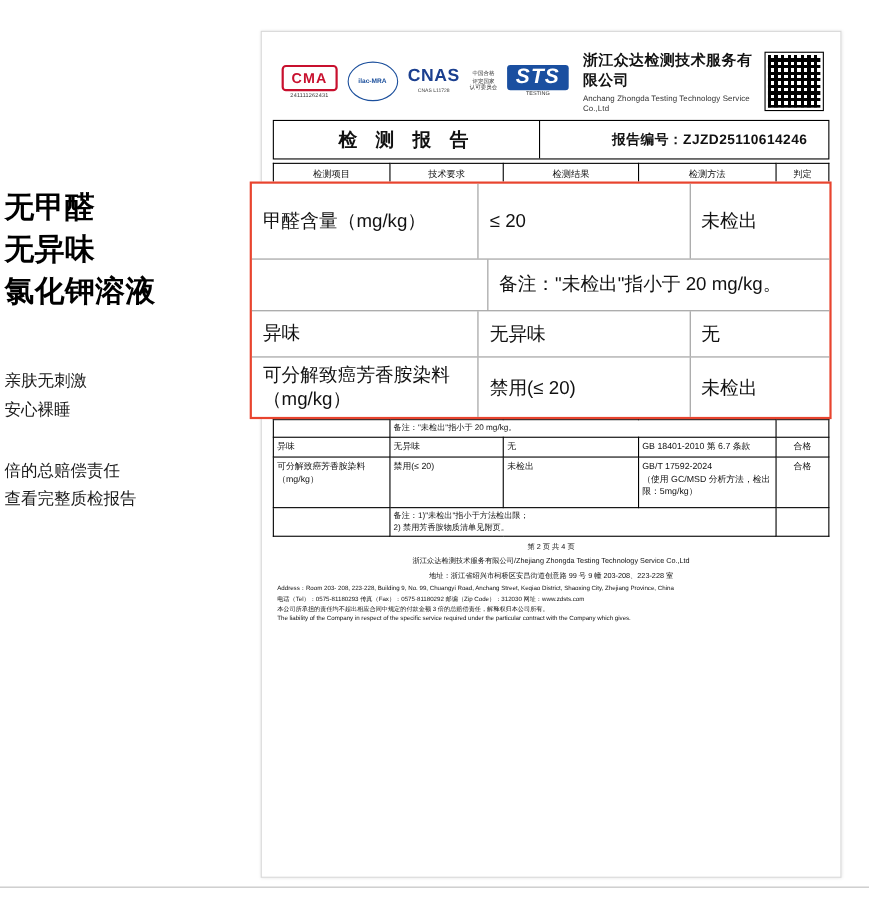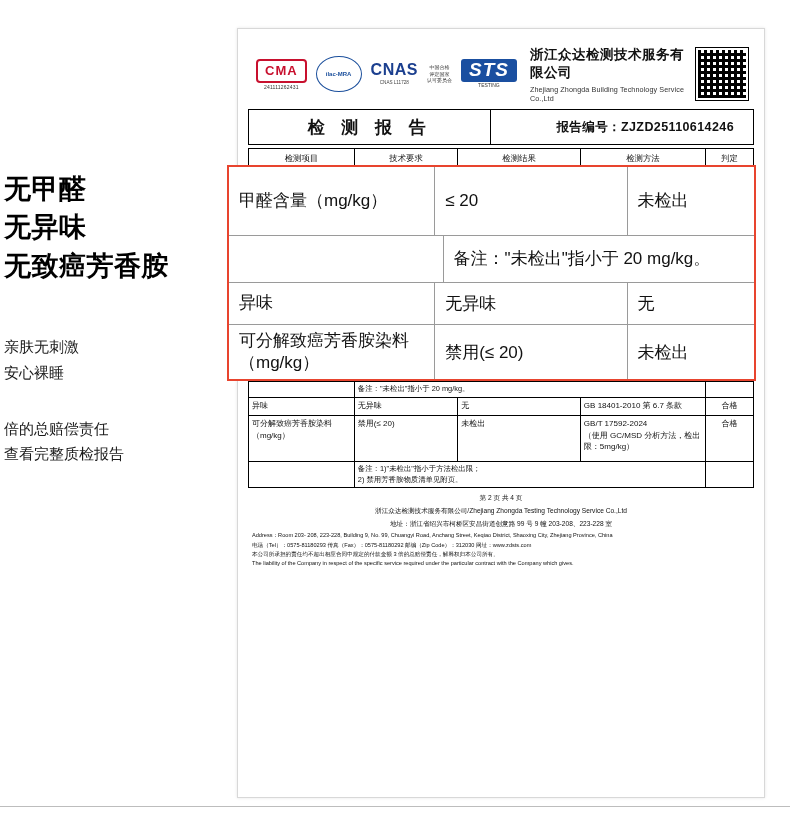--- a/index.html
+++ b/index.html
@@ -165,21 +165,21 @@
     border-top:1px solid #bdbdbd;background:#fff;
   }
 </style>
 </head>
 <body>
 
 <div class="left-col">
   <div class="headline">
     <div>无甲醛</div>
     <div>无异味</div>
-    <div>无致癌芳香胺</div>
+    <div>氯化钾溶液</div>
   </div>
   <div class="sub-block">
     <div>亲肤无刺激</div>
     <div>安心裸睡</div>
   </div>
   <div class="sub-block2">
     <div>倍的总赔偿责任</div>
     <div>查看完整质检报告</div>
   </div>
 </div>
@@ -205,21 +205,21 @@
       <div class="cn-small">中国合格</div>
       <div class="cn-small">评定国家</div>
       <div class="cn-small">认可委员会</div>
     </div>
     <div class="mark">
       <div class="sts-box">STS</div>
       <div class="cn-small">TESTING</div>
     </div>
     <div class="company">
       <div class="cn">浙江众达检测技术服务有限公司</div>
-      <div class="en">Zhejiang Zhongda Building Technology Service Co.,Ltd</div>
+      <div class="en">Anchang Zhongda Testing Technology Service Co.,Ltd</div>
     </div>
     <div class="qr"></div>
   </div>
 
   <div class="title-row">
     <div class="title-left">检 测 报 告</div>
     <div class="title-right">报告编号：ZJZD25110614246</div>
   </div>
 
   <table class="rpt">

